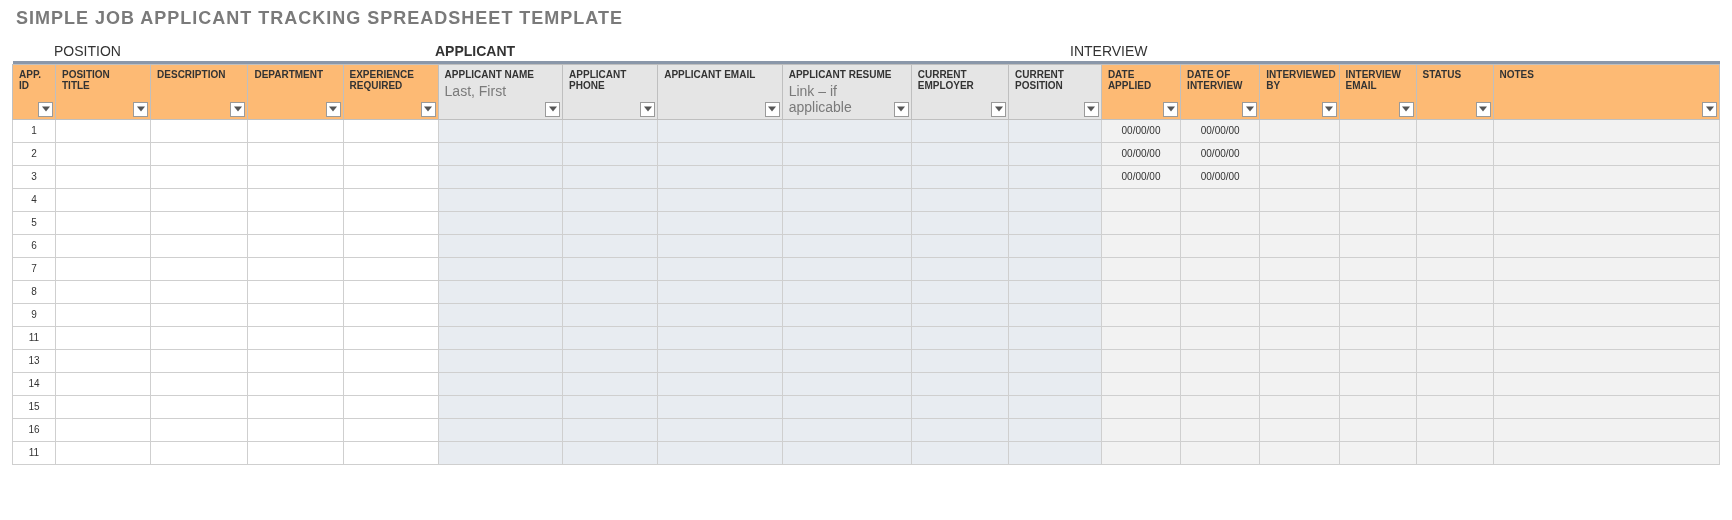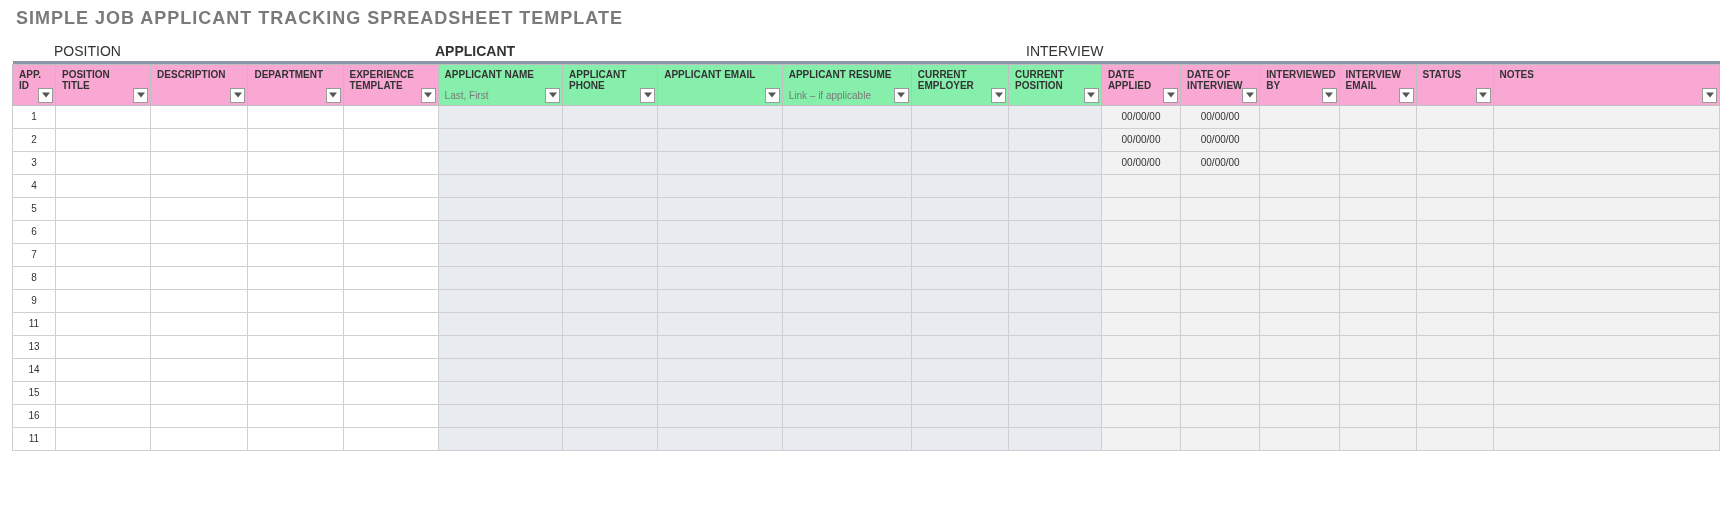--- a/index.html
+++ b/index.html
@@ -5,27 +5,27 @@
   * { box-sizing: border-box; margin: 0; padding: 0; }
   body { background:#fff; font-family: Arial, Helvetica, sans-serif; font-size:11px; color:#333; width:1732px; }
   .page-title { font-family: "Arial Narrow", Arial, sans-serif; font-stretch: condensed; letter-spacing:1px; font-size:18px; font-weight:700; color:#7a7a7a; padding:8px 0 14px 16px; }
   .sheet { padding:0 12px; }
 
   
   .sections { display:flex; align-items:flex-end; height:18px; }
   .sec-label { font-size:14px; color:#333; padding:0 0 2px 4px; }
   .sec-position  { width:381px; margin-left:0; }
   .sec-applicant { width:591px;font-weight:bold; }
-  .sec-interview { width:548px; }
+  .sec-interview { width:548px;margin-left:44px; }
 
   table { border-collapse: collapse; table-layout: fixed; width:1708px; }
   thead tr.top-border td { height:3px; padding:0; background:#8a97a9; }
-  thead tr.hdr th { position:relative; background:#f9a8d4; text-align:left; vertical-align:top; padding:4px 18px 4px 6px; font-size:10px; font-weight:700; color:#333; border:1px solid #bfbfbf; height:34px; }
-  thead tr.hdr th .sub { display:block; font-weight:400; color:#7a7a7a; font-size:10px; margin-top:10px; }
-  thead tr.hdr th.applicant { background:#86efac; }
+  thead tr.hdr th { position:relative; background:#fdba74; text-align:left; vertical-align:top; padding:4px 18px 4px 6px; font-size:10px; font-weight:700; color:#333; border:1px solid #bfbfbf; height:34px; }
+  thead tr.hdr th .sub { display:block; font-weight:400; color:#7a7a7a; font-size:14px; margin-top:3px; }
+  thead tr.hdr th.applicant { background:#e5e5e5; }
 
   .filter-btn { position:absolute; right:2px; bottom:2px; width:15px; height:15px; background:#fff; border:1px solid #9a9a9a; display:flex; align-items:center; justify-content:center; cursor:pointer; }
   .filter-btn svg { width:8px; height:6px; }
 
   tbody td { border:1px solid #cfcfcf; height:23px; padding:0 4px; font-size:10px; }
   tbody td.idcell { text-align:center; background:#fff; }
   tbody td.pos    { background:#fff; }
   tbody td.app    { background:#e8ecf1; }
   tbody td.intv   { background:#f2f2f2; text-align:center; }
   tbody tr:last-child td { border-bottom:1px solid #cfcfcf; }
@@ -100,21 +100,21 @@
           <th><span>DESCRIPTION</span><div class="filter-btn">
               <svg viewBox="0 0 10 6">
                 <path d="M0 0 L5 6 L10 0 Z" fill="#555"></path>
               </svg>
             </div></th>
           <th><span>DEPARTMENT</span><div class="filter-btn">
               <svg viewBox="0 0 10 6">
                 <path d="M0 0 L5 6 L10 0 Z" fill="#555"></path>
               </svg>
             </div></th>
-          <th><span>EXPERIENCE TEMPLATE</span><div class="filter-btn">
+          <th><span>EXPERIENCE REQUIRED</span><div class="filter-btn">
               <svg viewBox="0 0 10 6">
                 <path d="M0 0 L5 6 L10 0 Z" fill="#555"></path>
               </svg>
             </div></th>
           <th class="applicant"><span>APPLICANT NAME</span><span class="sub">Last, First</span><div class="filter-btn">
               <svg viewBox="0 0 10 6">
                 <path d="M0 0 L5 6 L10 0 Z" fill="#555"></path>
               </svg>
             </div></th>
           <th class="applicant"><span>APPLICANT PHONE</span><div class="filter-btn">

